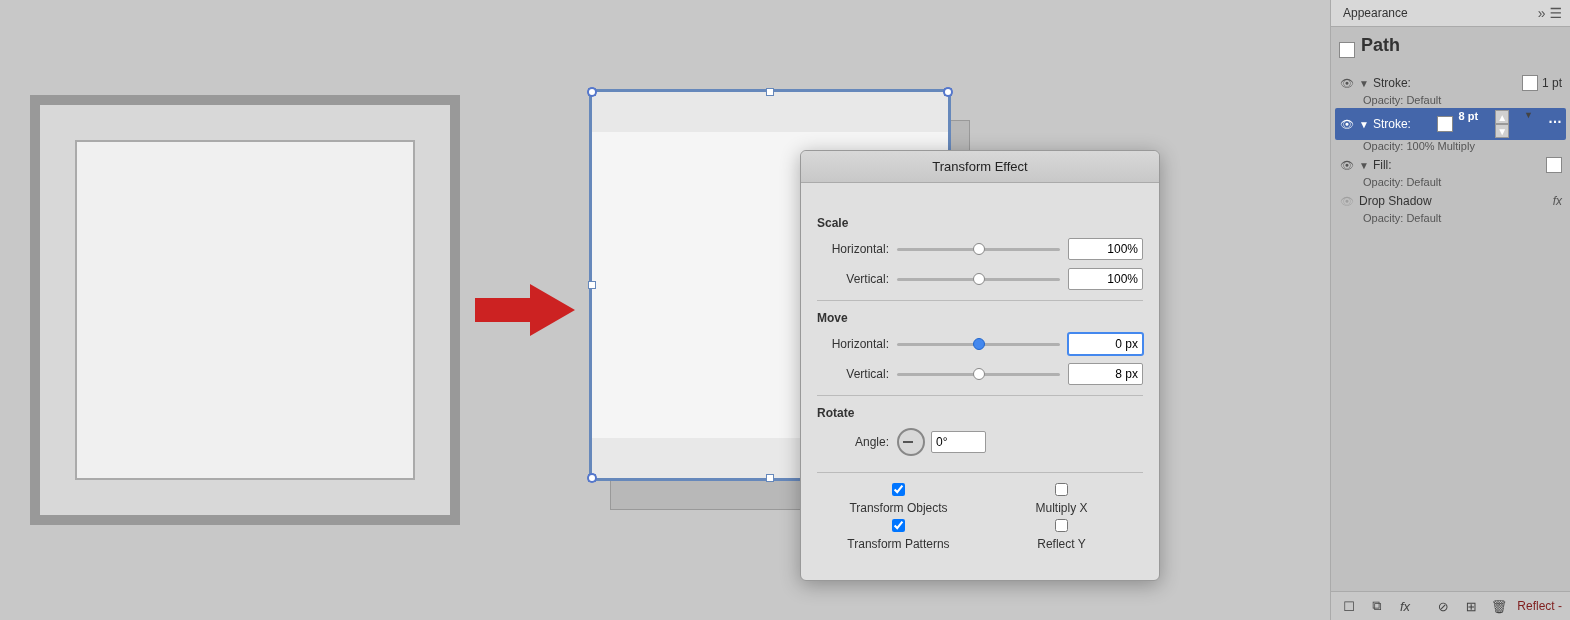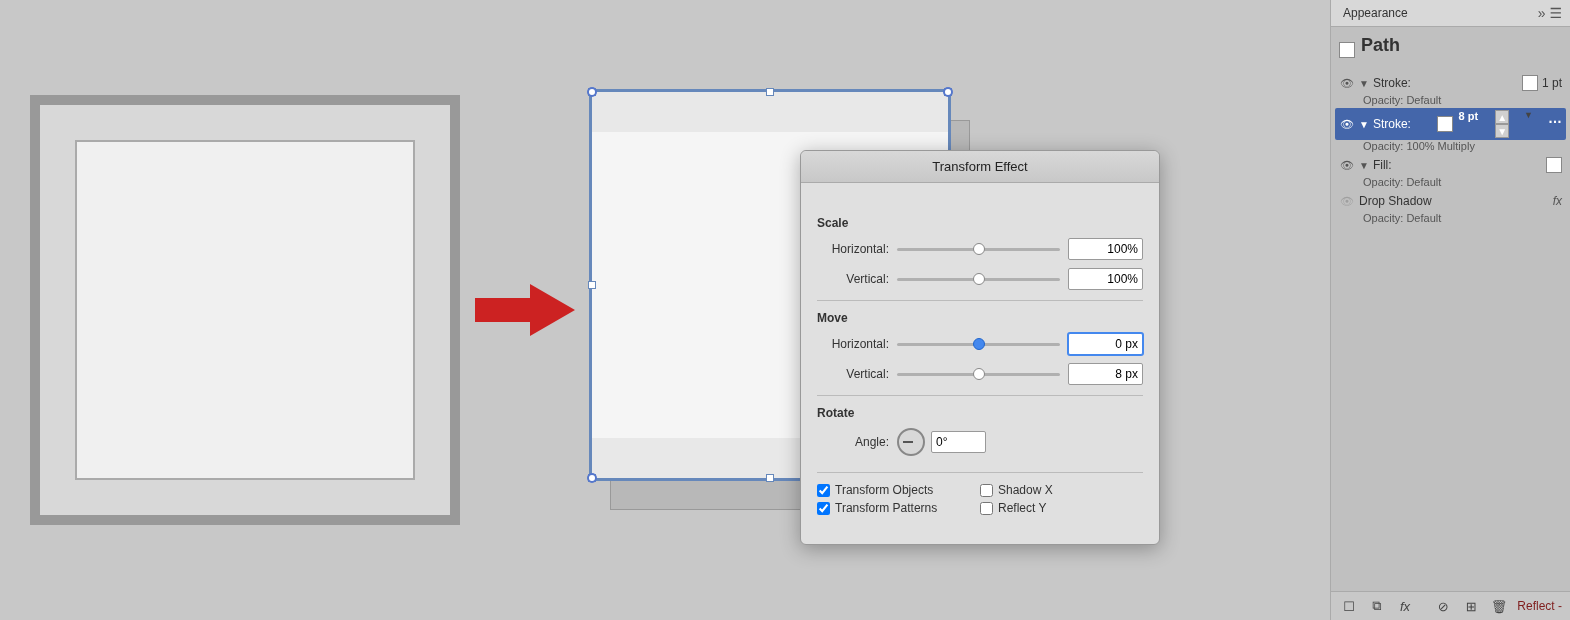--- a/index.html
+++ b/index.html
@@ -247,20 +247,21 @@
       grid-template-columns: 1fr 1fr;
       gap: 4px 0;
       margin-top: 4px;
     }
     .checkbox-row {
       display: flex;
       align-items: center;
       gap: 5px;
       font-size: 12px;
       color: #333;
+      flex-direction: column;
     }
     .checkbox-row input[type=checkbox] {
       width: 13px;
       height: 13px;
     }
 
     
     .right-panel {
       width: 240px;
       background: #c0c0c0;
@@ -502,21 +503,21 @@
         <div class="divider"></div>
 
 
         <div class="options-grid">
           <div class="checkbox-row">
             <input type="checkbox" checked="" style="">
             <span>Transform Objects</span>
           </div>
           <div class="checkbox-row">
             <input type="checkbox" style="">
-            <span>Shadow X</span>
+            <span>Multiply X</span>
           </div>
           <div class="checkbox-row">
             <input type="checkbox" checked="" style="">
             <span>Transform Patterns</span>
           </div>
           <div class="checkbox-row">
             <input type="checkbox" style="">
             <span>Reflect Y</span>
           </div>
         </div>

